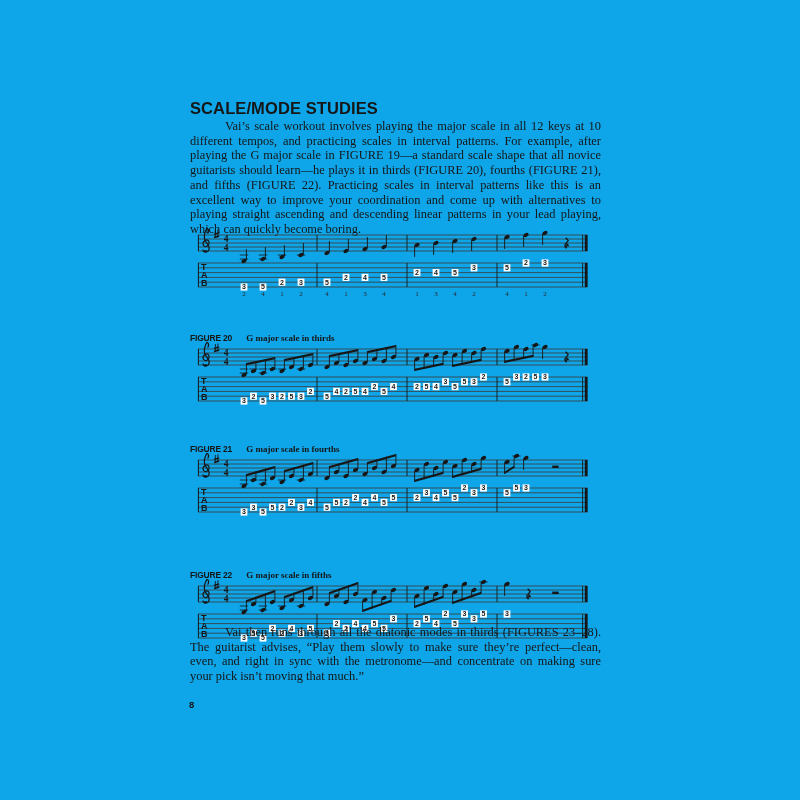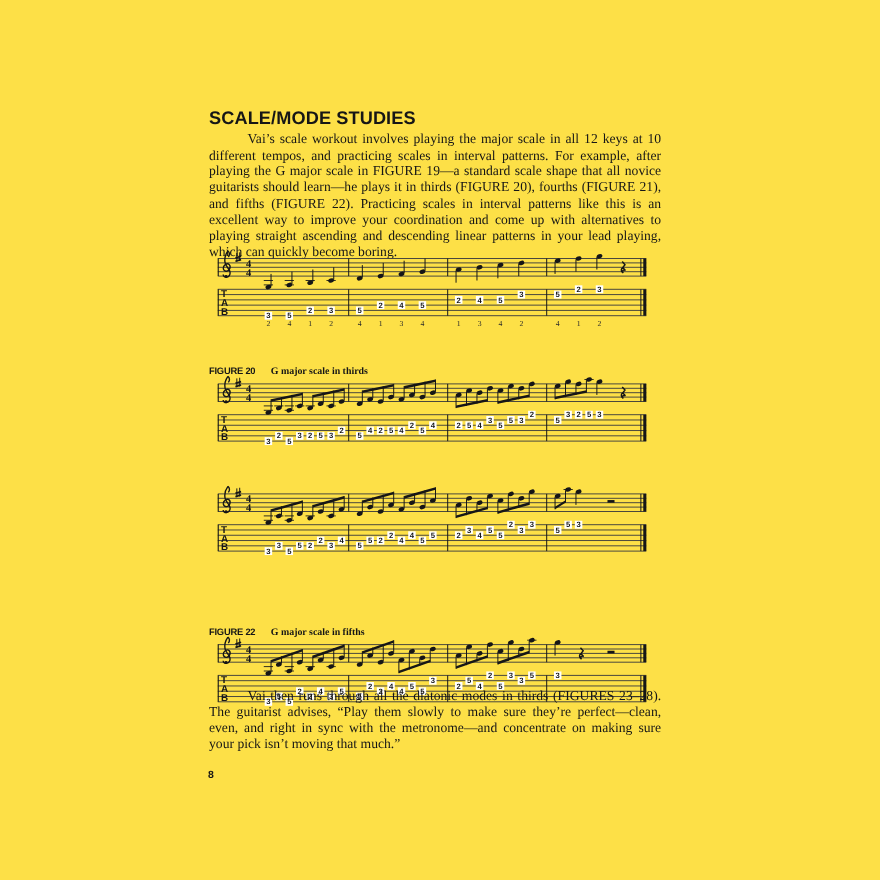--- a/index.html
+++ b/index.html
@@ -1,16 +1,16 @@
 <!DOCTYPE html>
 <html><head>
 <meta charset="utf-8">
 <style>
   html,body{margin:0;padding:0;background:#ffffff;}
-  .page{position:relative;width:800px;height:800px;background:#fde047;
+  .page{position:relative;width:800px;height:800px;background:#0ea5e9;
         font-family:"Liberation Serif",serif;color:#161616;overflow:hidden;}
   .heading{position:absolute;left:190px;top:99px;width:420px;
            font-family:"Liberation Sans",sans-serif;font-weight:bold;
            font-size:16.5px;letter-spacing:0.1px;}
   .para{position:absolute;left:190px;width:411px;font-size:12.4px;
         line-height:14.7px;text-align:justify;text-indent:35px;}
   .para1{top:119px;}
   .para2{top:625px;}
   .fig{position:absolute;left:190px;width:420px;}
   .fig19{top:224px;} .fig20{top:327px;} .fig21{top:438px;} .fig22{top:545px;margin-top:19px;}
@@ -360,20 +360,23 @@
             <line x1="324.1" y1="8.8" x2="324.1" y2="22" stroke="#161616" stroke-width="0.9"></line>
             <line x1="333.6" y1="10.8" x2="333.6" y2="20" stroke="#161616" stroke-width="0.9"></line>
             <line x1="343.1" y1="6.8" x2="343.1" y2="18" stroke="#161616" stroke-width="0.9"></line>
             <polygon points="314.6,24 343.1,18 343.1,15.7 314.6,21.7" fill="#161616"></polygon>
           </g>
         </g>
       </svg>
   </div>
 
   <div class="fig fig21">
+    <div class="fig-label">
+      <span class="fig-no">FIGURE 21</span><span class="fig-title">G major scale in fourths</span>
+    </div>
     <svg width="420" height="76" viewBox="0 0 420 76">
         <g>
           <line x1="8" y1="10" x2="397.5" y2="10" stroke="#3d3d3d" stroke-width="0.85"></line>
           <line x1="8" y1="14" x2="397.5" y2="14" stroke="#3d3d3d" stroke-width="0.85"></line>
           <line x1="8" y1="18" x2="397.5" y2="18" stroke="#3d3d3d" stroke-width="0.85"></line>
           <line x1="8" y1="22" x2="397.5" y2="22" stroke="#3d3d3d" stroke-width="0.85"></line>
           <line x1="8" y1="26" x2="397.5" y2="26" stroke="#3d3d3d" stroke-width="0.85"></line>
           <line x1="8" y1="38" x2="397.5" y2="38" stroke="#3d3d3d" stroke-width="0.85"></line>
           <line x1="8" y1="42.8" x2="397.5" y2="42.8" stroke="#3d3d3d" stroke-width="0.85"></line>
           <line x1="8" y1="47.6" x2="397.5" y2="47.6" stroke="#3d3d3d" stroke-width="0.85"></line>

